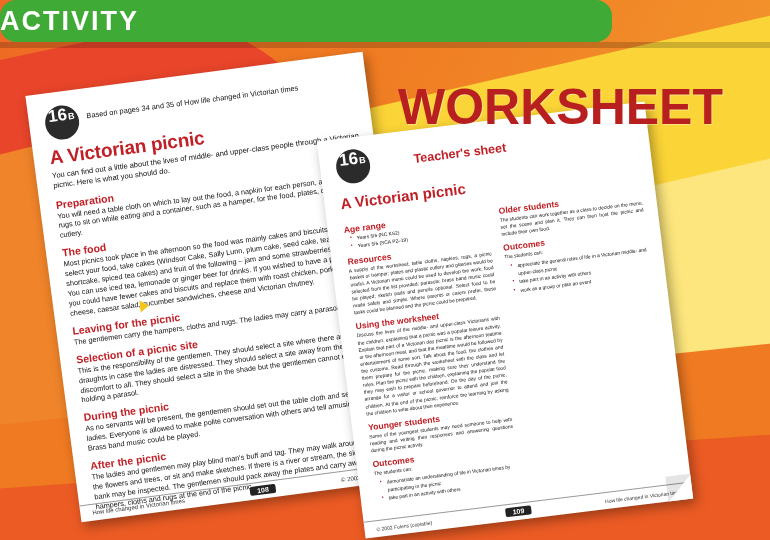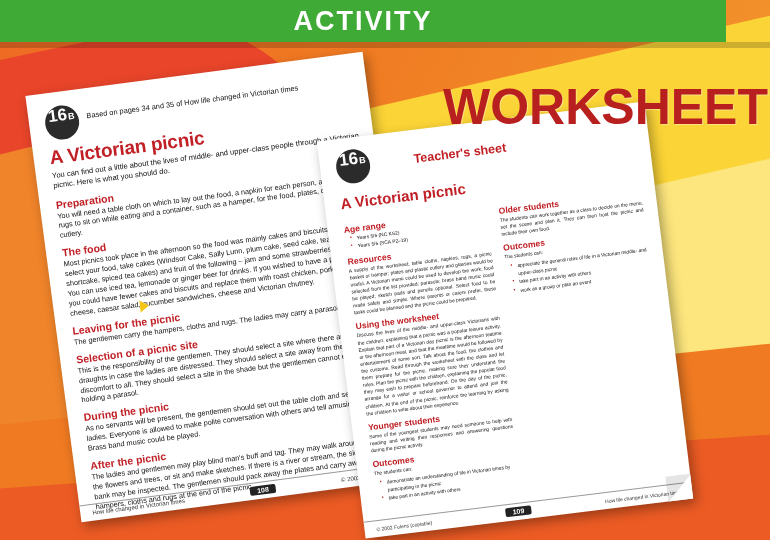--- a/index.html
+++ b/index.html
@@ -44,42 +44,42 @@
     transform: rotate(-6deg);
   }
   .bg-bottom-deep {
     position:absolute; left:-40px; bottom:-70px; width:900px; height:150px;
     background:#ec5b24;
     transform: rotate(-4deg);
   }
 
   
   .header-bar {
-    position:absolute; left:0; top:0; width:726px; height:42px;
+    position:absolute; left:0; top:0; width:612px; height:42px;
     background:#3faa35;
-    display:flex; align-items:center; justify-content:center;
+    display:flex; align-items:center; 
     z-index: 40;
+    border-radius: 16px;
   }
   .header-bar .title {
     color:#ffffff; font-size:27px; font-weight:bold; letter-spacing:2px;
   }
   .header-shadow {
     position:absolute; left:0; top:42px; width:770px; height:6px;
     background:rgba(0,0,0,0.18);
     z-index:39;
   }
 
   
   .worksheet-word {
     position:absolute; left:398px; top:78px;
     font-size:50px; font-weight:bold; color:#b81f1f;
     letter-spacing:0px;
     z-index:35;
     text-shadow: 1px 1px 0 rgba(255,255,255,.35);
-    margin-left: 45px;
   }
 
   
   .sheet {
     position:absolute; background:#ffffff;
     box-shadow: 3px 5px 12px rgba(0,0,0,0.35);
     overflow:hidden;
   }
   
   .sheet-pupil {

